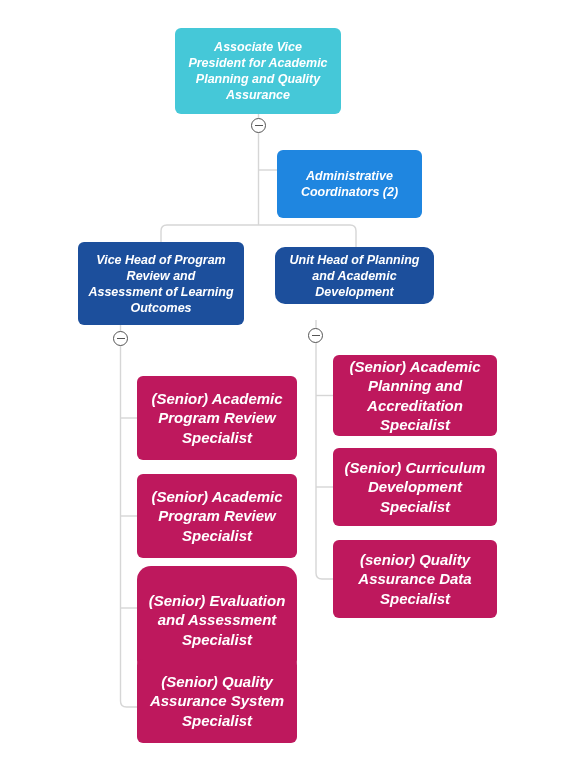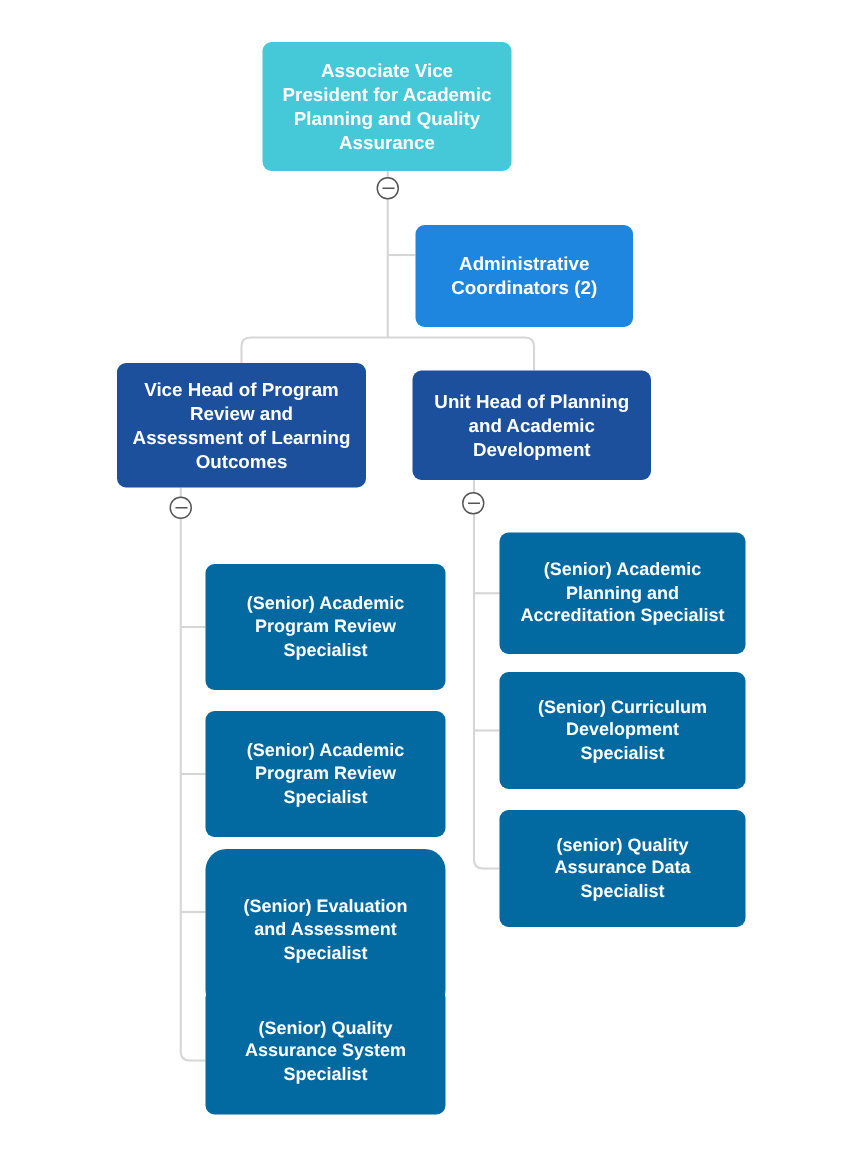--- a/index.html
+++ b/index.html
@@ -46,41 +46,42 @@
     text-align: center;
     color: #ffffff;
     line-height: 1.28;
     padding: 4px 8px;
     white-space: pre-line;
   }
   .node-label {
     display: block;
     width: 100%;
     white-space: pre-line;
+    font-style: italic;
   }
 
   .lvl-root {
     background: #45c8d8;
     font-size: 12.5px;
     font-weight: bold;
   }
   .lvl-assistant {
     background: #1f86e0;
     font-size: 12.5px;
     font-weight: bold;
     margin-top: 14px;
   }
   .lvl-unit {
     background: #1c4f9c;
     font-size: 12.5px;
     font-weight: bold;
   }
   .lvl-staff {
-    background: #0369a1;
-    font-size: 12px;
+    background: #be185d;
+    font-size: 15px;
     font-weight: bold;
   }
 
   
   .toggle {
     position: absolute;
     z-index: 3;
     width: 15px;
     height: 15px;
     border-radius: 50%;
@@ -136,21 +137,21 @@
 Coordinators (2)</span>
   </div>
 
   <div class="node lvl-unit" style="left:78px; top:242px; width:166px; height:83px;">
     <span class="node-label">Vice Head of Program
 Review and
 Assessment of Learning
 Outcomes</span>
   </div>
 
-  <div class="node lvl-unit" style="left:275px; top:247px; width:159px; height:73px;">
+  <div class="node lvl-unit" style="left:275px; top:247px; width:159px; height:57px;border-radius:10px;">
     <span class="node-label">Unit Head of  Planning
 and  Academic
 Development</span>
   </div>
 
   <div class="node lvl-staff" style="left:137px; top:376px; width:160px; height:84px;">
     <span class="node-label">(Senior) Academic
 Program Review
 Specialist</span>
   </div>

